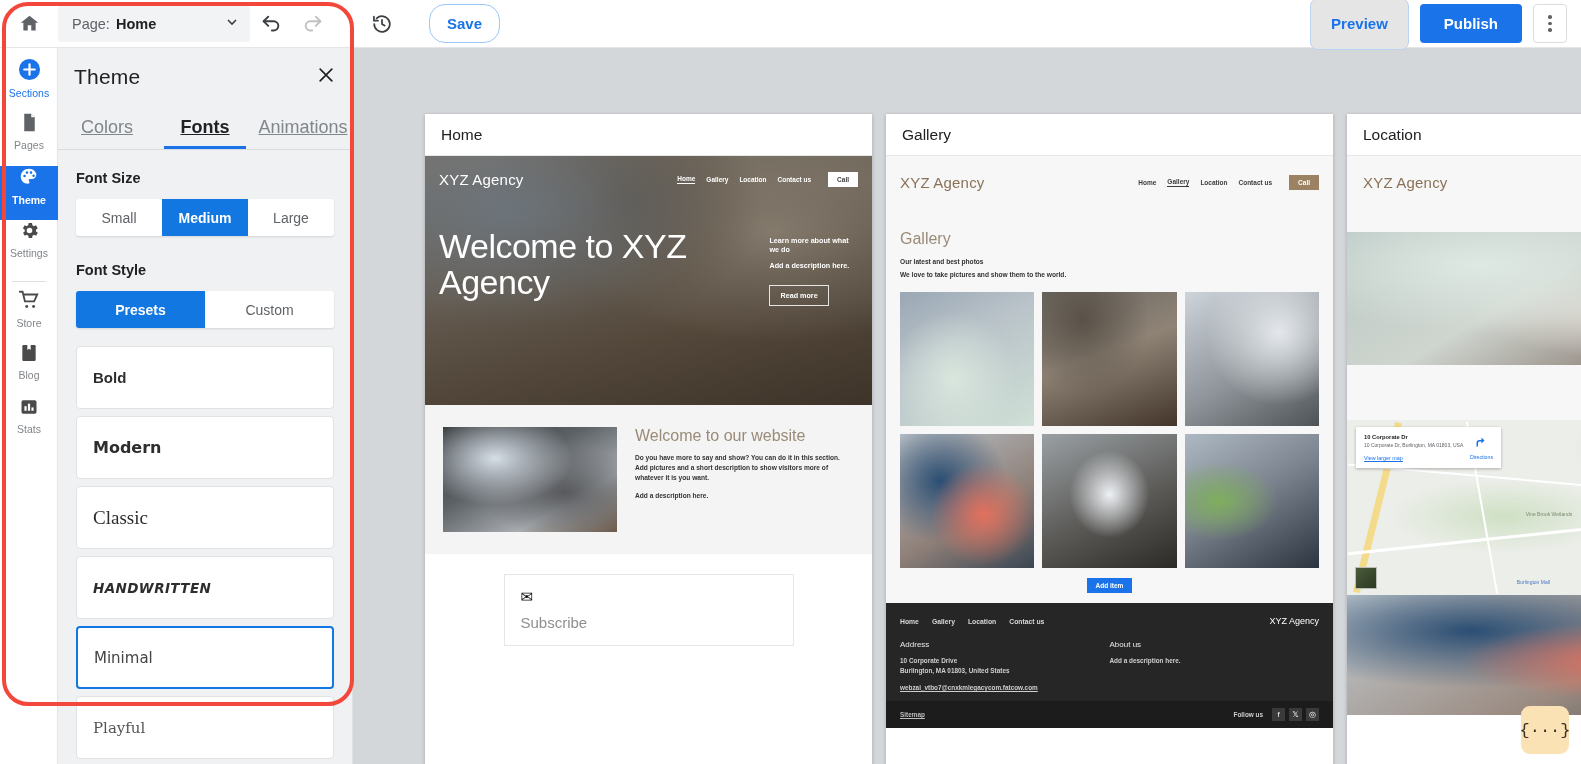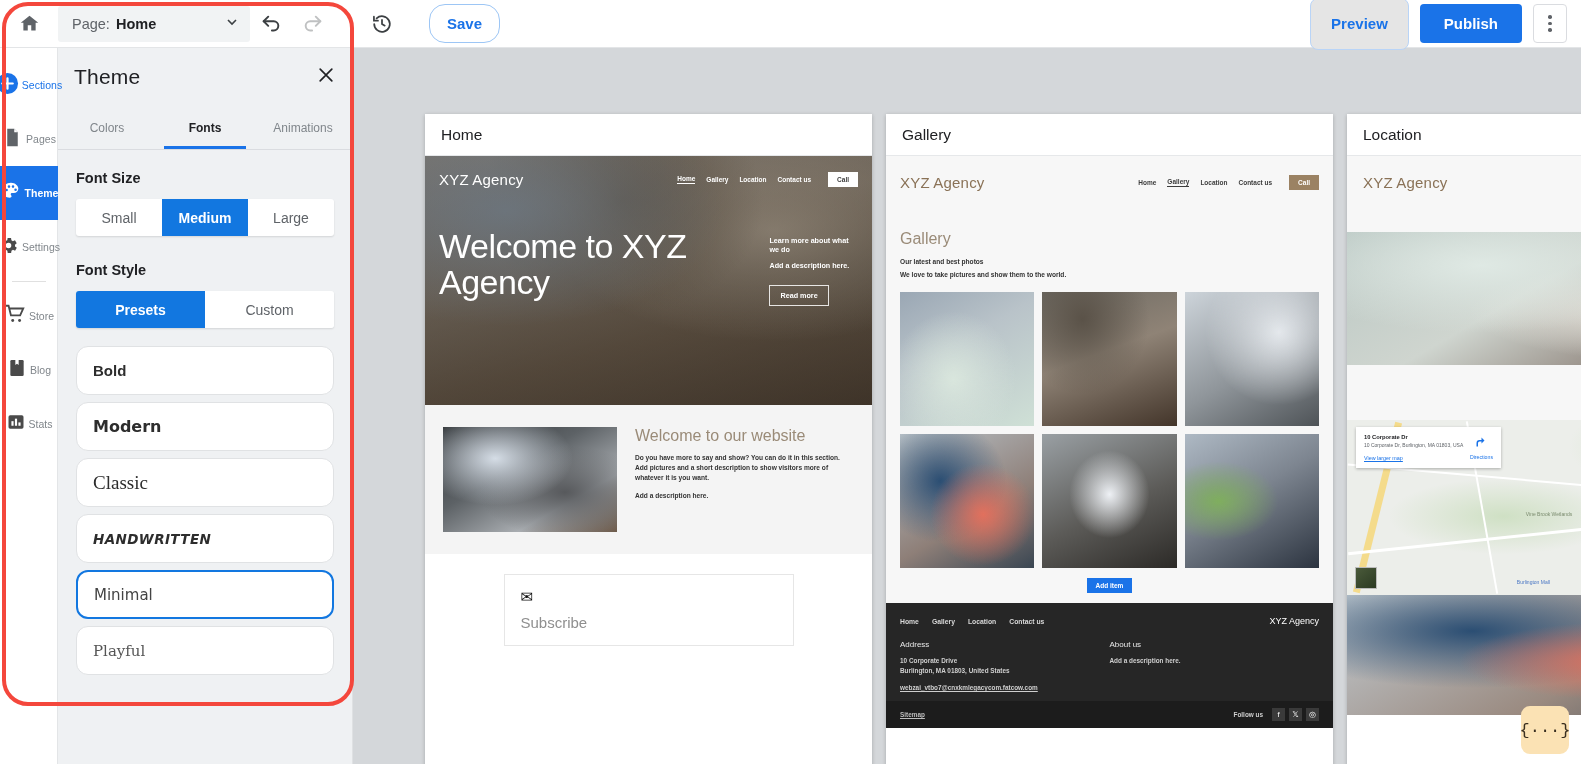--- a/index.html
+++ b/index.html
@@ -49,22 +49,22 @@
   }
   .kebab i { width:3.5px;height:3.5px;border-radius:50%;background:#5f6368;display:block; }
 
   
   .rail {
     position:absolute; top:48px; left:0; width:58px; height:716px;
     background:#fff; border-right:1px solid #e3e5e7; z-index:5;
     padding-top:10px;
   }
   .rail-item {
-    width:58px;height:54px;display:flex;align-items:center;
-    justify-content:center;gap:3px;cursor:pointer;
+    width:58px;height:54px;display:flex;flex-direction:column;align-items:center;
+    justify-content:flex-start;gap:3px;cursor:pointer;
   }
   .rail-item .r-label { font-size:10.5px; color:#80868b; line-height:1; }
   .rail-item.accent .r-label { color:#1a73e8; }
   .rail-item.active { background:#1a73e8; }
   .rail-item.active .r-label { color:#fff; font-weight:600; }
   .rail-sep { width:34px;height:1px;background:#e0e0e0;margin:7px auto 7px auto; }
 
   
   .panel {
     position:absolute; top:48px; left:58px; width:295px; height:716px;
@@ -72,21 +72,21 @@
   }
   .panel-head {
     height:58px; background:#eff1f3; display:flex; align-items:center;
     padding:0 16px 0 16px;
   }
   .panel-title { font-size:21px; color:#202124; font-weight:400; letter-spacing:.2px; }
   .panel-x { margin-left:auto; cursor:pointer; color:#202124; }
   .tabs { display:flex; height:44px; border-bottom:1px solid #dadce0; background:#eff1f3; }
   .tab {
     flex:1; display:flex; align-items:center; justify-content:center;
-    font-size:12px; color:#80868b; cursor:pointer; position:relative;
+    font-size:18px; color:#80868b; cursor:pointer; position:relative;text-decoration:underline;
   }
   .tab.active { color:#202124; font-weight:700; }
   .tab.active:after {
     content:""; position:absolute; bottom:0; left:8px; right:8px; height:3px; background:#1a73e8;
   }
   .panel-body { padding:20px 18px 0 18px; }
   .sec-title { font-size:14.5px; font-weight:700; color:#202124; margin-bottom:13px; }
   .seg {
     display:flex; background:#fff; border-radius:3px; overflow:hidden;
     box-shadow:0 1px 2px rgba(0,0,0,.12); height:37px; margin-bottom:26px;
@@ -95,21 +95,21 @@
     flex:1; display:flex; align-items:center; justify-content:center;
     font-size:14px; color:#5f6368; cursor:pointer;
   }
   .seg .opt.on { background:#1277e0; color:#fff; font-weight:700; }
   .seg2 { display:flex; height:37px; margin-bottom:18px; border-radius:3px; overflow:hidden;
           box-shadow:0 1px 2px rgba(0,0,0,.12); }
   .seg2 .opt { flex:1; display:flex;align-items:center;justify-content:center;font-size:14px;
                background:#fff;color:#5f6368;cursor:pointer; }
   .seg2 .opt.on { background:#1277e0;color:#fff;font-weight:700; }
   .preset {
-    height:49px; background:#fff; border:1px solid #e0e2e4; border-radius:12px;
+    height:63px; background:#fff; border:1px solid #e0e2e4; border-radius:4px;
     display:flex; align-items:center; padding:0 16px; margin-bottom:7px;
     font-size:16px; color:#2d2d2d; cursor:pointer;
   }
   .preset.selected { border:2px solid #1277e0; }
   .p-bold { font-weight:800; font-family:"Liberation Sans",sans-serif; font-size:15px; }
   .p-modern { font-weight:700; font-family:"DejaVu Sans",sans-serif; font-size:16px; }
   .p-classic { font-family:"Liberation Serif",serif; font-size:19px; }
   .p-hand { font-family:"DejaVu Sans",sans-serif; font-style:italic; font-weight:700;
             font-size:13.5px; letter-spacing:.4px; }
   .p-minimal { font-family:"DejaVu Sans",sans-serif; font-size:15px; color:#444; font-weight:400; }

